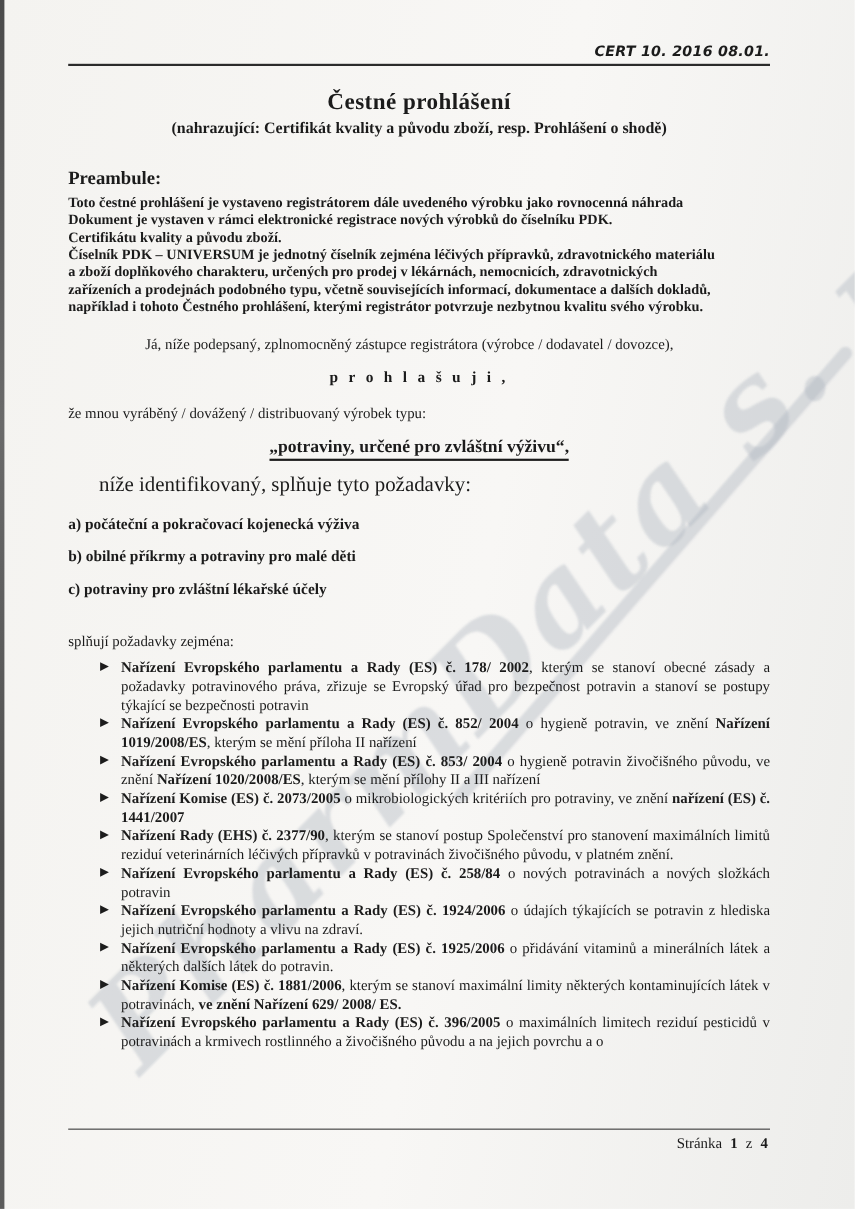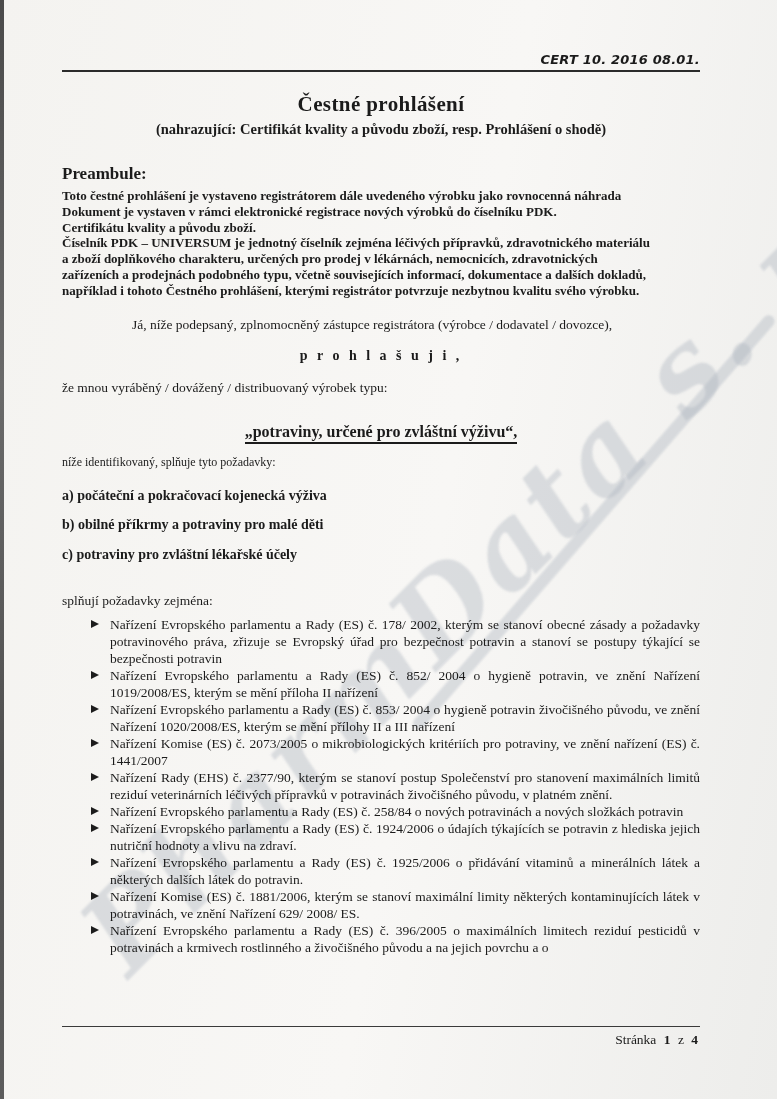--- a/index.html
+++ b/index.html
@@ -22,53 +22,53 @@
     font-family:"DejaVu Serif",serif;font-style:italic;font-weight:bold;
     font-size:112px;letter-spacing:4px;white-space:nowrap;
     color:rgba(172,181,191,0.40);filter:blur(1px);
   }
   .watermark-swoosh{
     position:absolute;left:415px;top:722px;width:545px;height:12px;border-radius:8px;
     transform:rotate(-49deg);transform-origin:0 50%;
     background:rgba(172,181,191,0.40);filter:blur(1px);
   }
   
-  .page-content{position:absolute;left:62px;top:12px;width:638px;z-index:2;}
+  .page-content{position:absolute;left:62px;top:0;width:638px;z-index:2;}
   .header-ref{
     padding-top:40px;text-align:right;
     font-family:"DejaVu Sans","Liberation Sans",sans-serif;
     font-style:italic;font-weight:600;font-size:13px;letter-spacing:.2px;
   }
   .header-rule{border:none;border-top:2px solid #2b2b2b;margin:3px 0 0 0;}
   .doc-title{margin-top:20px;text-align:center;font-size:21px;font-weight:bold;letter-spacing:.4px;}
   .doc-subtitle{margin-top:4px;text-align:center;font-size:14.5px;font-weight:bold;}
   .preambule-heading{margin-top:26px;font-size:17px;font-weight:bold;}
   .preambule-body{margin-top:4px;font-size:13px;font-weight:bold;line-height:15.8px;}
   .intro-para{margin-top:18px;padding-left:70px;font-size:13.5px;}
   .declare-verb{margin-top:15px;text-align:center;font-size:14px;font-weight:bold;letter-spacing:3px;}
   .product-intro{margin-top:16px;font-size:13.5px;}
-  .product-type-wrap{margin-top:27px;text-align:center;}
+  .product-type-wrap{margin-top:14px;text-align:center;}
   .product-type{
     display:inline-block;font-size:16px;font-weight:bold;
     border-bottom:2px solid #1b1b1b;padding-bottom:1px;
   }
-  .identified{margin-top:11px;font-size:12px;}
+  .identified{margin-top:11px;font-size:19px;margin-left:28px;}
   .req-list{margin-top:17px;}
   .req-list > div{font-size:14px;font-weight:bold;margin-bottom:12.5px;line-height:17px;}
   .reg-intro{margin-top:30px;font-size:13.5px;}
   .reg-list{list-style:none;margin:7px 0 0 0;padding:0;}
   .reg-list > li{
     position:relative;padding-left:48px;margin-bottom:0;
     font-size:13.5px;line-height:17px;text-align:justify;
   }
   .bullet-marker{
     position:absolute;left:29px;top:4.5px;width:0;height:0;
     border-left:8px solid #1c1c1c;border-top:4px solid transparent;border-bottom:4px solid transparent;
   }
-  .reg-list b{font-weight:normal;}
+  .reg-list b{font-weight:bold;}
   
   .page-footer{position:absolute;left:62px;top:1026px;width:638px;z-index:2;}
   .footer-rule{border:none;border-top:1.5px solid #3a3a3a;margin:0;}
   .footer-text{margin-top:5px;text-align:right;font-size:13.5px;font-family:Liberation Serif, serif;}
   .footer-text .pg-num{font-weight:bold;}
   .footer-text span{margin:0 2px;}
 </style>
 </head>
 <body>
 

